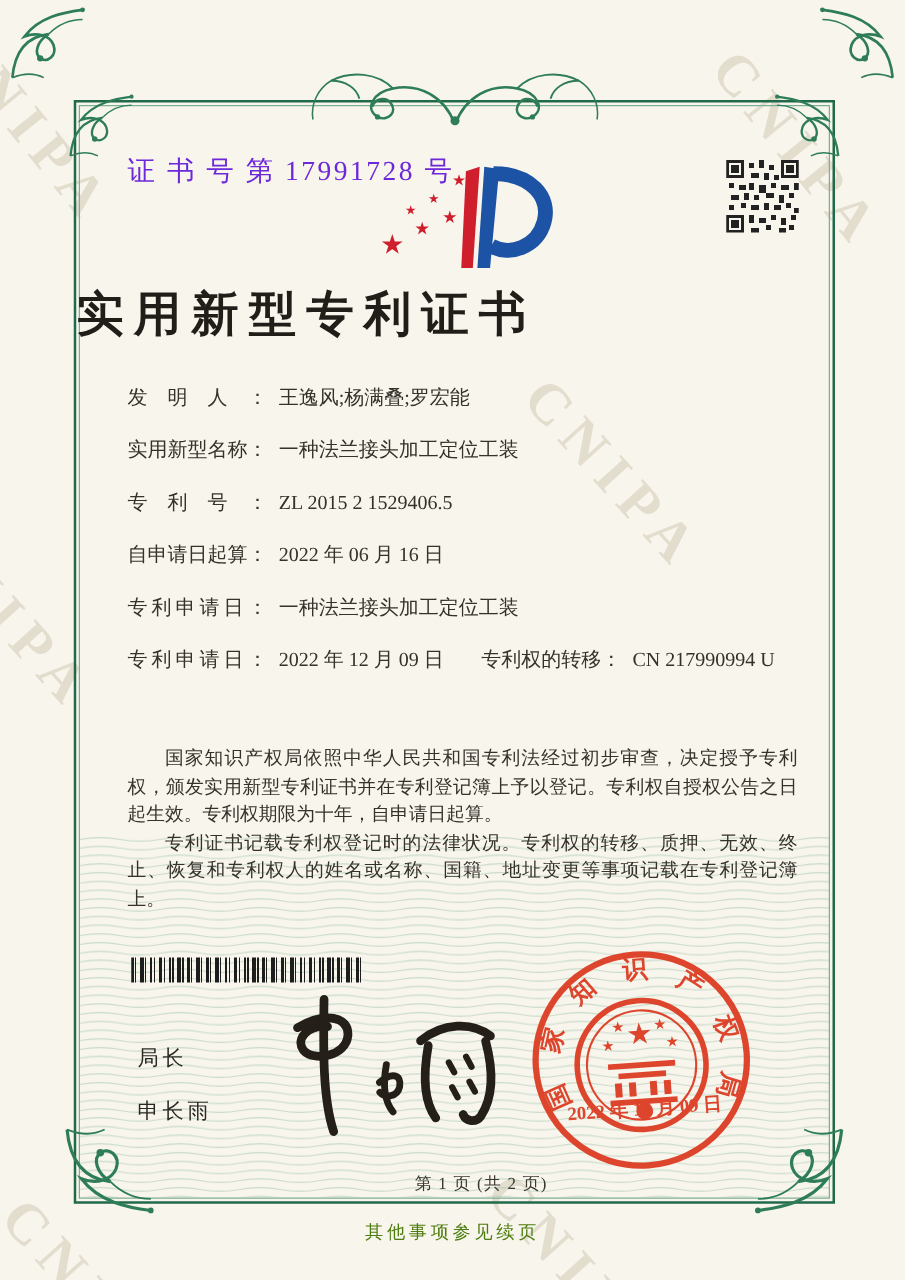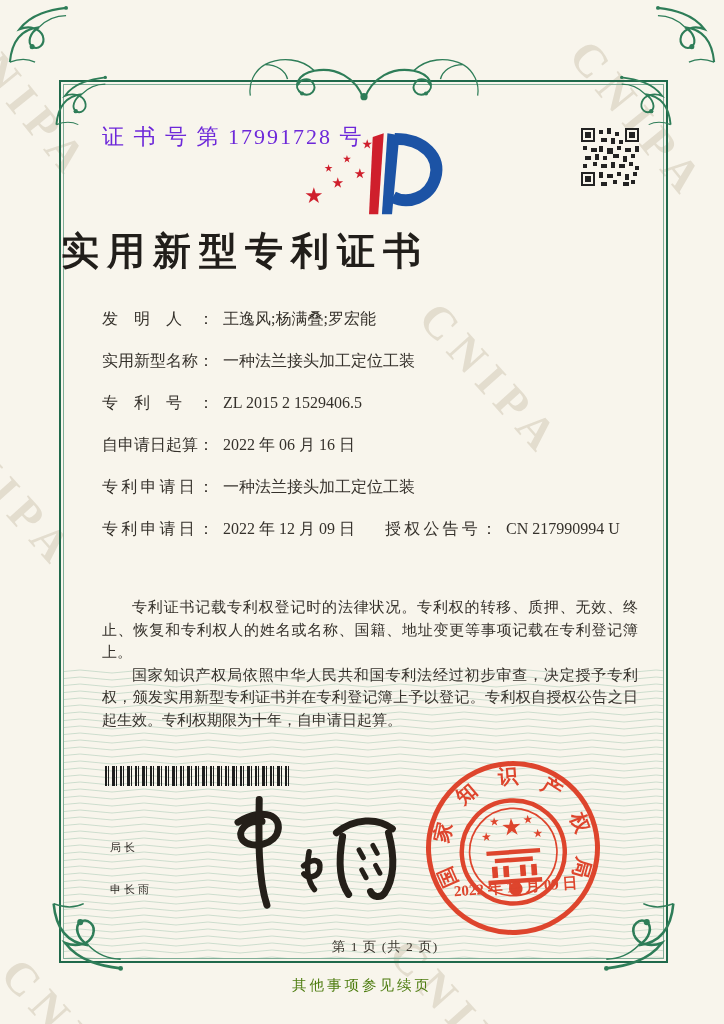--- a/index.html
+++ b/index.html
@@ -49,21 +49,21 @@
   
   .paras{position:absolute;left:41px;top:514px;width:536px;font-size:15px;line-height:22.5px;text-align:justify;}
   .paras p{margin:0;text-indent:2em;}
   
   .barcode{
     position:absolute;left:44px;top:684px;width:186px;height:20px;
     background:
       repeating-linear-gradient(90deg,#1d1d1d 0 2px,transparent 2px 3px,#1d1d1d 3px 4px,transparent 4px 7px,#1d1d1d 7px 10px,transparent 10px 11px,#1d1d1d 11px 12px,transparent 12px 15px);
   }
   
-  .director{position:absolute;left:49px;top:744px;font-size:11px;letter-spacing:3px;line-height:42px;color:#2c2823;}
+  .director{position:absolute;left:49px;top:744px;font-size:17px;letter-spacing:3px;line-height:42px;color:#2c2823;}
   .signature{position:absolute;left:148px;top:698px;width:212px;height:138px;transform:rotate(-2deg);}
   
   .seal{
     position:absolute;left:362px;top:676px;width:180px;height:180px;
     transform:rotate(-4deg);mix-blend-mode:multiply;opacity:.95;
   }
   .seal .ring{position:absolute;inset:3px;border:5px solid #dd3b22;border-radius:50%;}
   .seal .ring-char{
     position:absolute;left:50%;top:50%;width:22px;height:22px;margin:-11px 0 0 -11px;
     font-size:20px;font-weight:700;color:#dd3b22;text-align:center;line-height:22px;
@@ -229,28 +229,28 @@
         <span class="flabel">自申请日起算：</span>
         <span class="fvalue">2022 年 06 月 16 日</span>
       </div>
       <div class="frow">
         <span class="flabel">专利申请日：</span>
         <span class="fvalue">一种法兰接头加工定位工装</span>
       </div>
       <div class="frow dual">
         <span class="flabel">专利申请日：</span>
         <span class="fvalue first">2022 年 12 月 09 日</span>
-        <span class="flabel second">授权公告号：</span>
+        <span class="flabel second">专利权的转移：</span>
         <span class="fvalue">CN 217990994 U</span>
       </div>
     </div>
 
     <div class="paras">
+      <p>国家知识产权局依照中华人民共和国专利法经过初步审查，决定授予专利权，颁发实用新型专利证书并在专利登记簿上予以登记。专利权自授权公告之日起生效。专利权期限为十年，自申请日起算。</p>
       <p>专利证书记载专利权登记时的法律状况。专利权的转移、质押、无效、终止、恢复和专利权人的姓名或名称、国籍、地址变更等事项记载在专利登记簿上。</p>
-      <p>国家知识产权局依照中华人民共和国专利法经过初步审查，决定授予专利权，颁发实用新型专利证书并在专利登记簿上予以登记。专利权自授权公告之日起生效。专利权期限为十年，自申请日起算。</p>
     </div>
 
     <div class="barcode"></div>
 
     <div class="director">
       <div>局长</div>
       <div>申长雨</div>
     </div>
 
     <svg class="signature" role="img" viewBox="0 0 212 135" fill="none" stroke="#241f19" stroke-width="7" stroke-linecap="round" stroke-linejoin="round" aria-label="申长雨">

